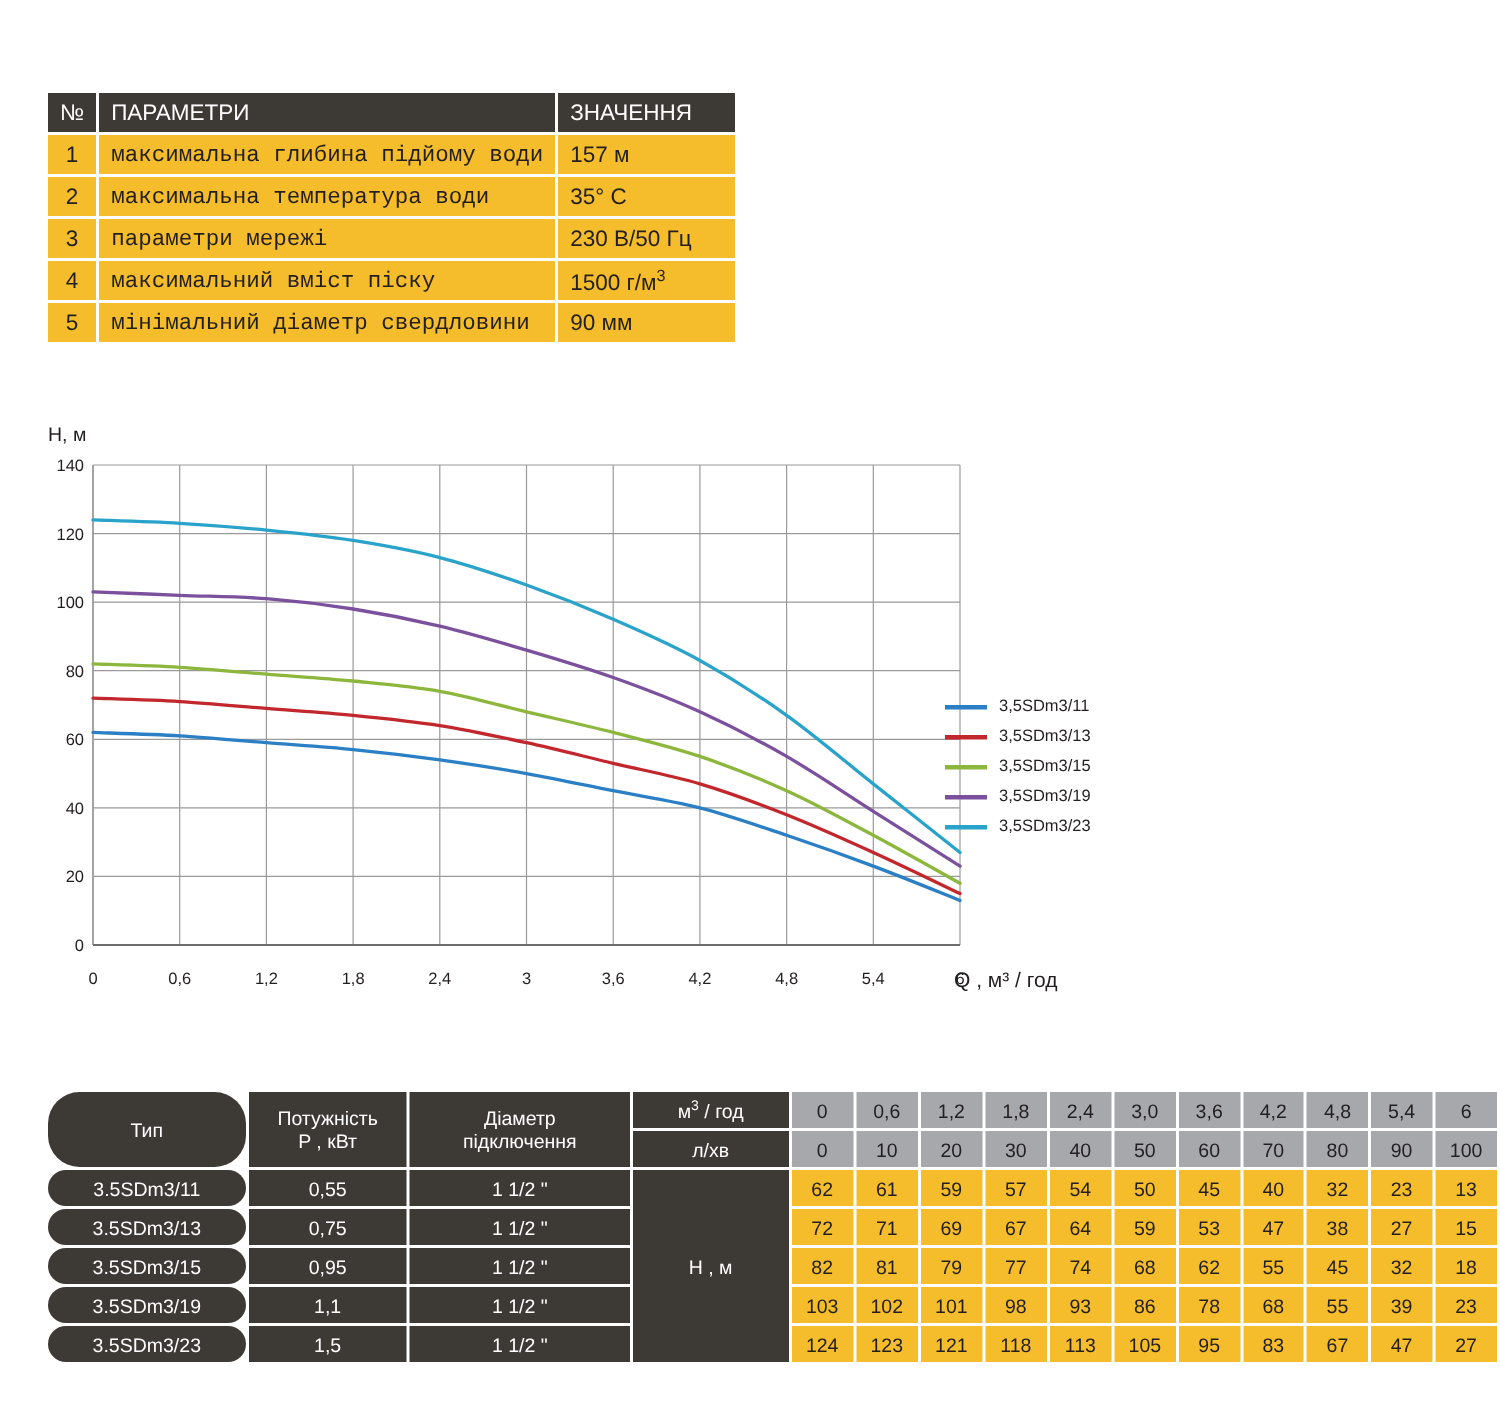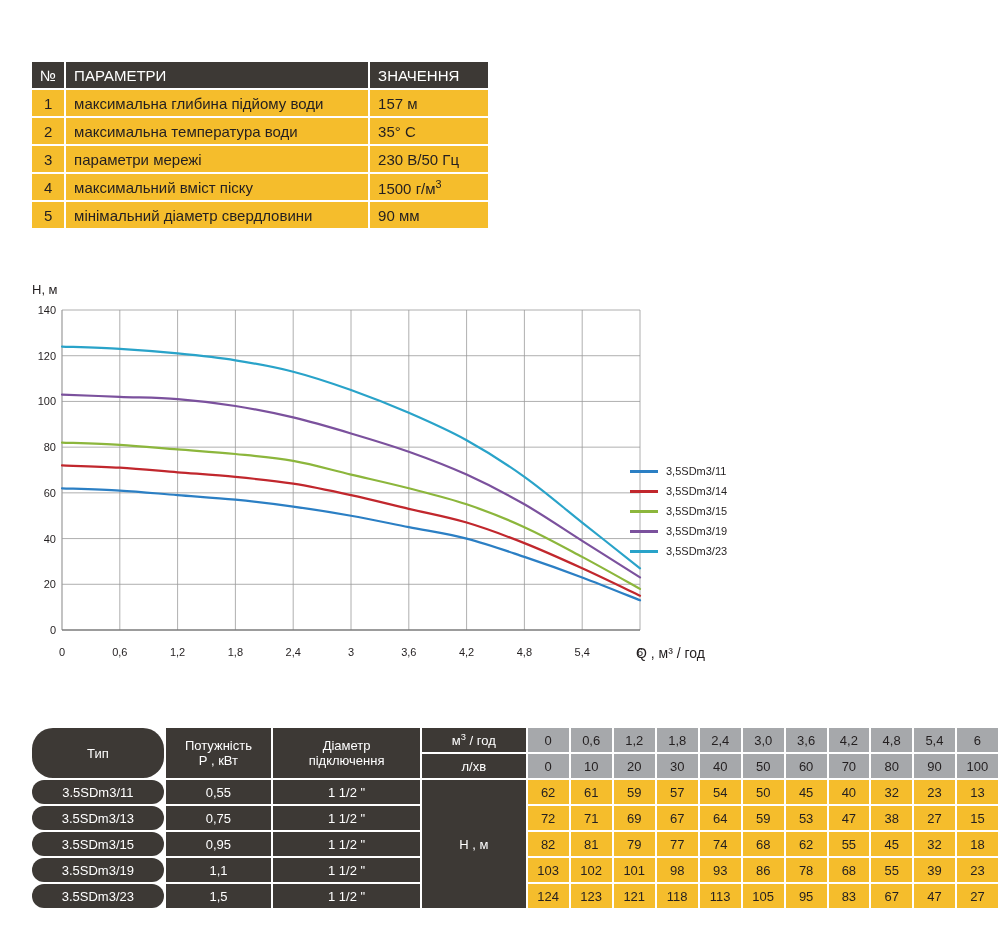--- a/index.html
+++ b/index.html
@@ -41,21 +41,21 @@
     color: #ffffff;
     text-align: left;
     font-size: 15px;
   }
   #specs-table thead th.num { text-align: center; width: 26px; }
   #specs-table tbody td {
     background: #f5bd2c;
     color: #231f20;
   }
   #specs-table tbody td.num { text-align: center; width: 26px; }
-  #specs-table tbody td.param { width: 302px; }
+  #specs-table tbody td.param { width: 302px; font-family: Liberation Mono, monospace; }
   #specs-table tbody td.value { width: 118px; }
   sup { font-size: 0.72em; vertical-align: super; }
 
   
   #chart-area {
     position: absolute;
     left: 30px; top: 278px;
     width: 760px; height: 400px;
   }
   #axis-label-h {
@@ -207,21 +207,21 @@
       </svg>
   </div>
 
   <div id="chart-legend">
       <div class="legend-row">
         <span class="legend-swatch" style="background: rgb(43, 127, 196);"></span>
         <span class="legend-label">3,5SDm3/11</span>
       </div>
       <div class="legend-row">
         <span class="legend-swatch" style="background: rgb(193, 39, 45);"></span>
-        <span class="legend-label">3,5SDm3/14</span>
+        <span class="legend-label">3,5SDm3/13</span>
       </div>
       <div class="legend-row">
         <span class="legend-swatch" style="background: rgb(140, 182, 60);"></span>
         <span class="legend-label">3,5SDm3/15</span>
       </div>
       <div class="legend-row">
         <span class="legend-swatch" style="background: rgb(123, 81, 157);"></span>
         <span class="legend-label">3,5SDm3/19</span>
       </div>
       <div class="legend-row">

